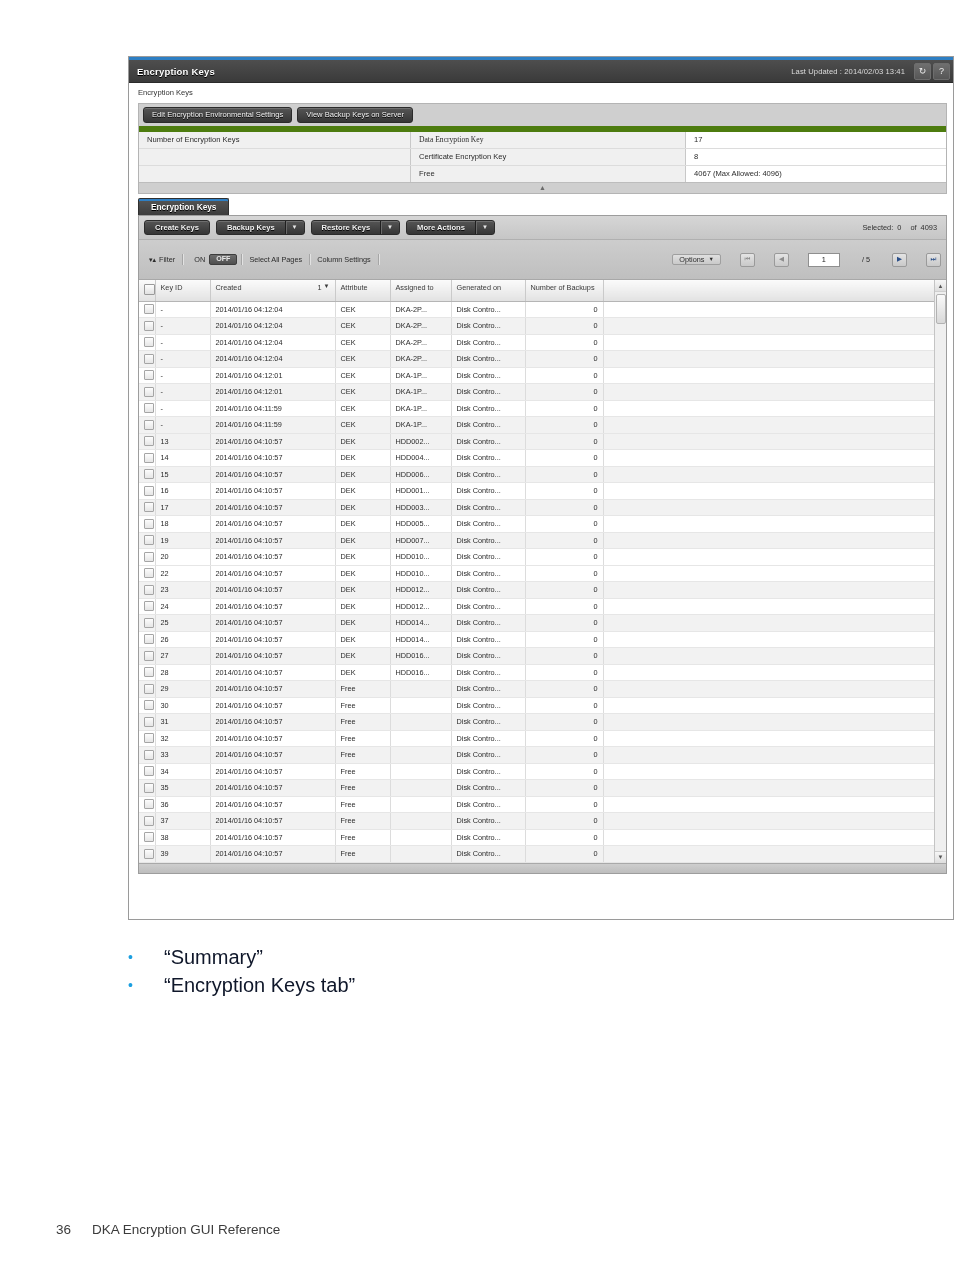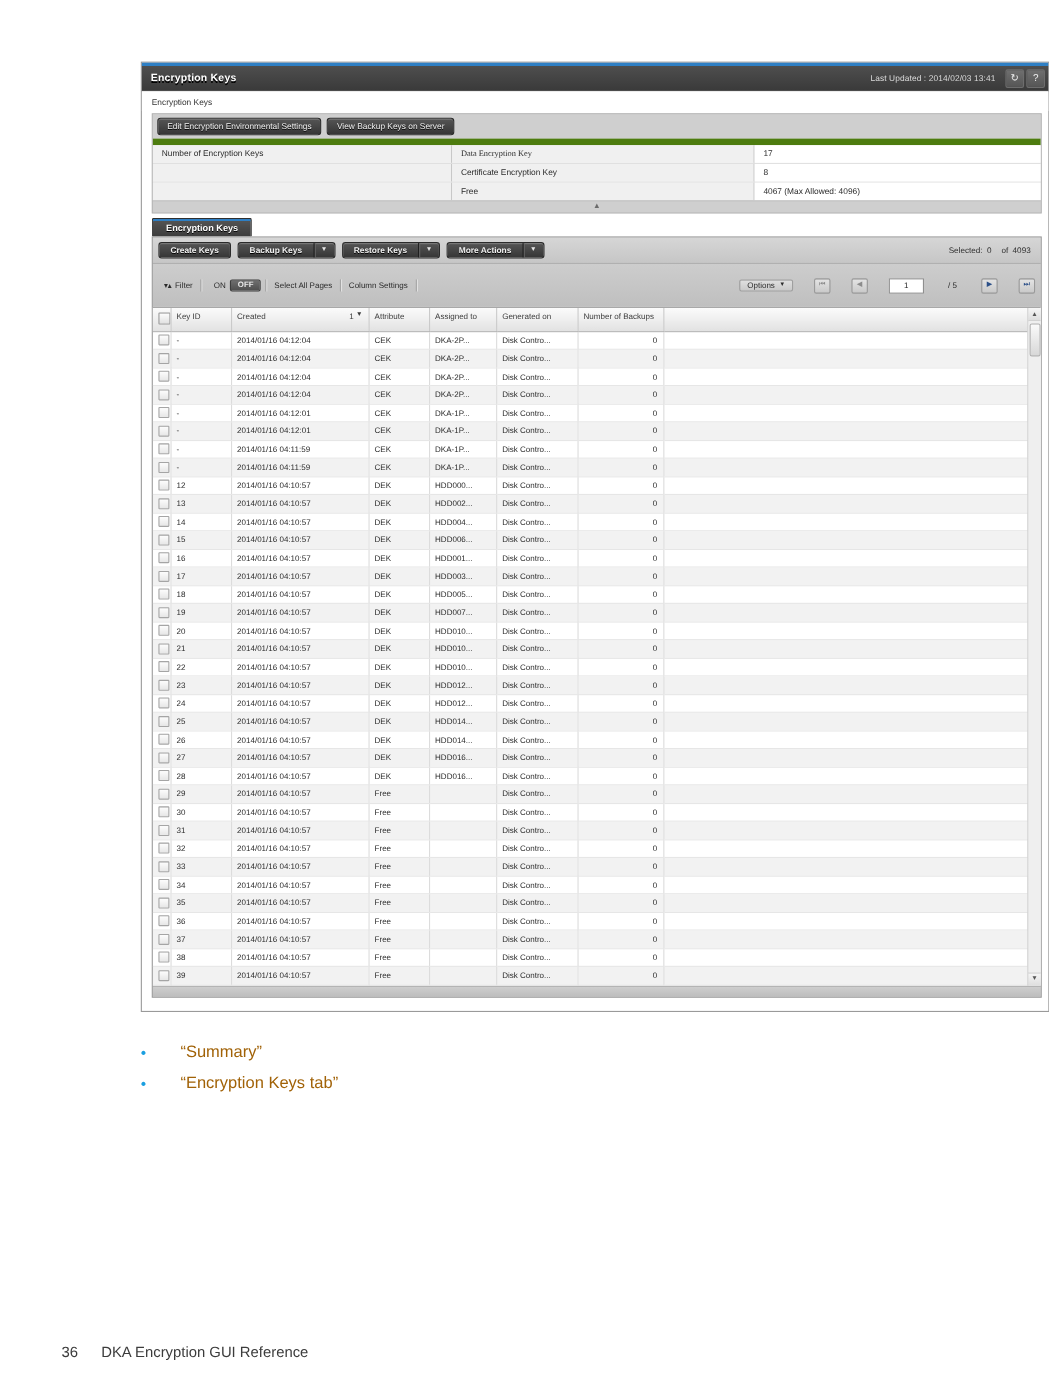--- a/index.html
+++ b/index.html
@@ -198,21 +198,21 @@
     position:absolute;top:2px;left:1px;width:8px;height:28px;
     background:linear-gradient(#fafafa,#d8d8d8);border:1px solid #b2b2b2;border-radius:2px;
   }
   .panel-foot{height:9px;background:linear-gradient(#cecece,#bdbdbd);border-top:1px solid #a9a9a9;}
 
   
   .bullets{position:absolute;left:128px;top:948px;width:600px;}
   .bullet{display:flex;align-items:flex-start;margin-bottom:10px;}
   .bullet .dot{width:36px;color:#1b9fe0;font-size:14px;line-height:18px;}
   .bullet .btext{
-    color:#a16207;font-size:15px;line-height:18px;
+    color:#0f172a;font-size:20px;line-height:18px;
     font-family:"Liberation Sans", sans-serif;
   }
   .footer{position:absolute;left:56px;top:1222px;display:flex;align-items:baseline;
           color:#3c3c3c;font-size:13.5px;}
   .footer .pgno{width:36px;}
 </style>
 </head>
 <body>
 
 <div class="page">
@@ -448,32 +448,20 @@
                       <span class="rchk"></span>
                     </td>
                     <td>-</td>
                     <td>2014/01/16 04:11:59</td>
                     <td>CEK</td>
                     <td>DKA-1P...</td>
                     <td>Disk Contro...</td>
                     <td class="num">0</td>
                     <td></td>
                   </tr>
-                  <tr>
-                    <td>
-                      <span class="rchk"></span>
-                    </td>
-                    <td>12</td>
-                    <td>2014/01/16 04:10:57</td>
-                    <td>DEK</td>
-                    <td>HDD000...</td>
-                    <td>Disk Contro...</td>
-                    <td class="num">0</td>
-                    <td></td>
-                  </tr>
                   <tr class="alt">
                     <td>
                       <span class="rchk"></span>
                     </td>
                     <td>13</td>
                     <td>2014/01/16 04:10:57</td>
                     <td>DEK</td>
                     <td>HDD002...</td>
                     <td>Disk Contro...</td>
                     <td class="num">0</td>
@@ -549,32 +537,20 @@
                     <td>HDD007...</td>
                     <td>Disk Contro...</td>
                     <td class="num">0</td>
                     <td></td>
                   </tr>
                   <tr>
                     <td>
                       <span class="rchk"></span>
                     </td>
                     <td>20</td>
-                    <td>2014/01/16 04:10:57</td>
-                    <td>DEK</td>
-                    <td>HDD010...</td>
-                    <td>Disk Contro...</td>
-                    <td class="num">0</td>
-                    <td></td>
-                  </tr>
-                  <tr class="alt">
-                    <td>
-                      <span class="rchk"></span>
-                    </td>
-                    <td>21</td>
                     <td>2014/01/16 04:10:57</td>
                     <td>DEK</td>
                     <td>HDD010...</td>
                     <td>Disk Contro...</td>
                     <td class="num">0</td>
                     <td></td>
                   </tr>
                   <tr>
                     <td>
                       <span class="rchk"></span>

